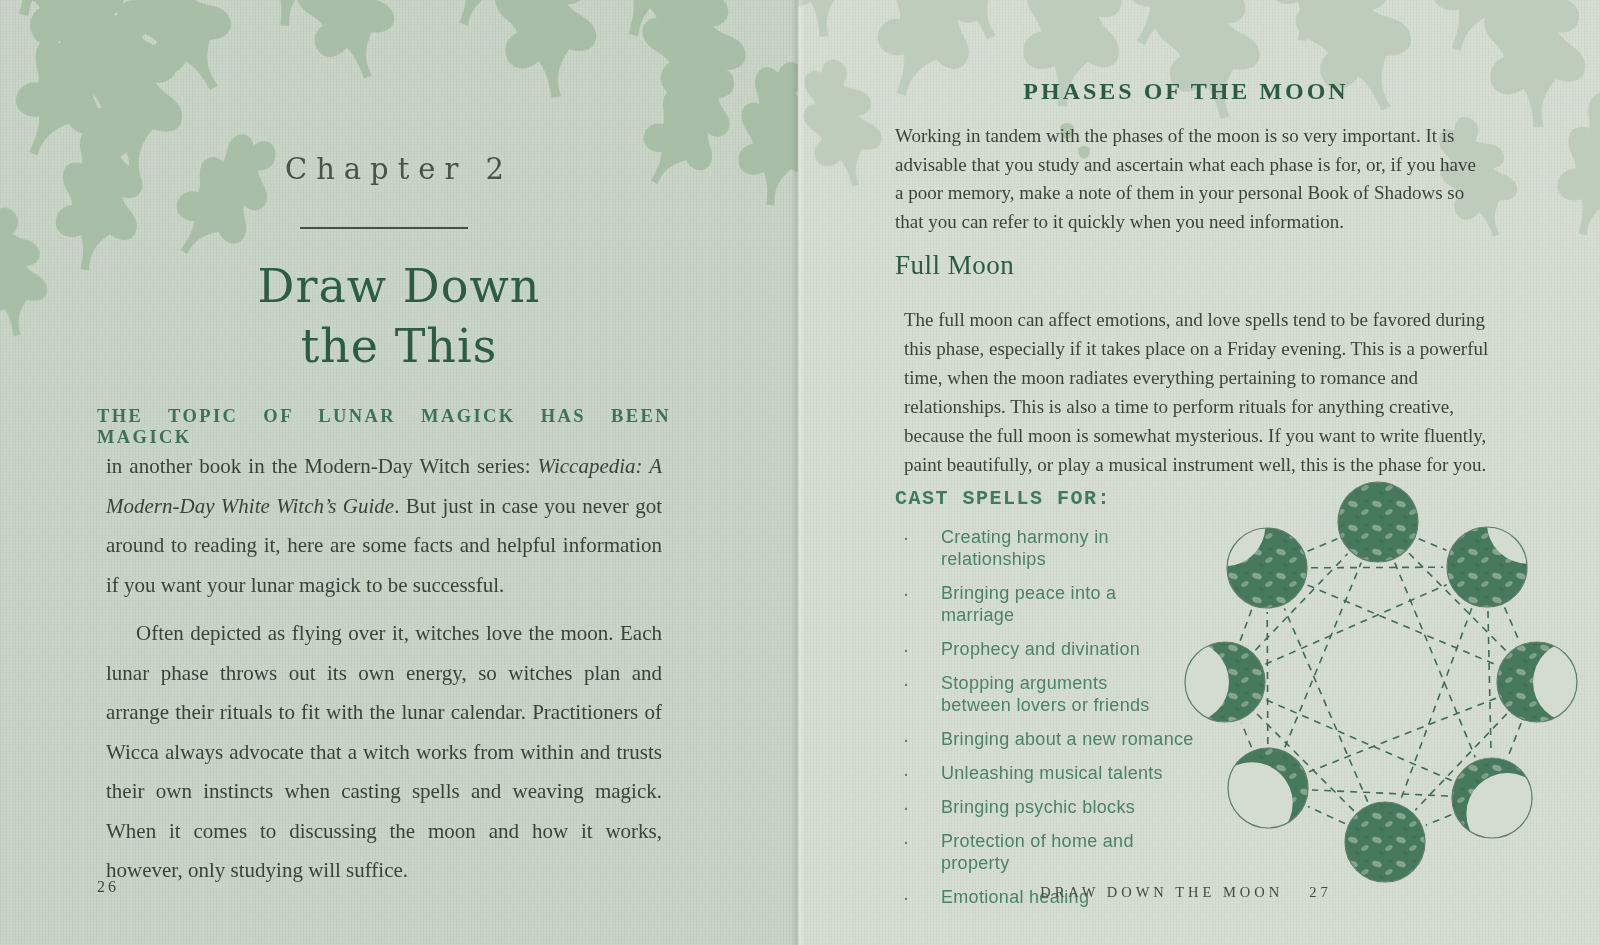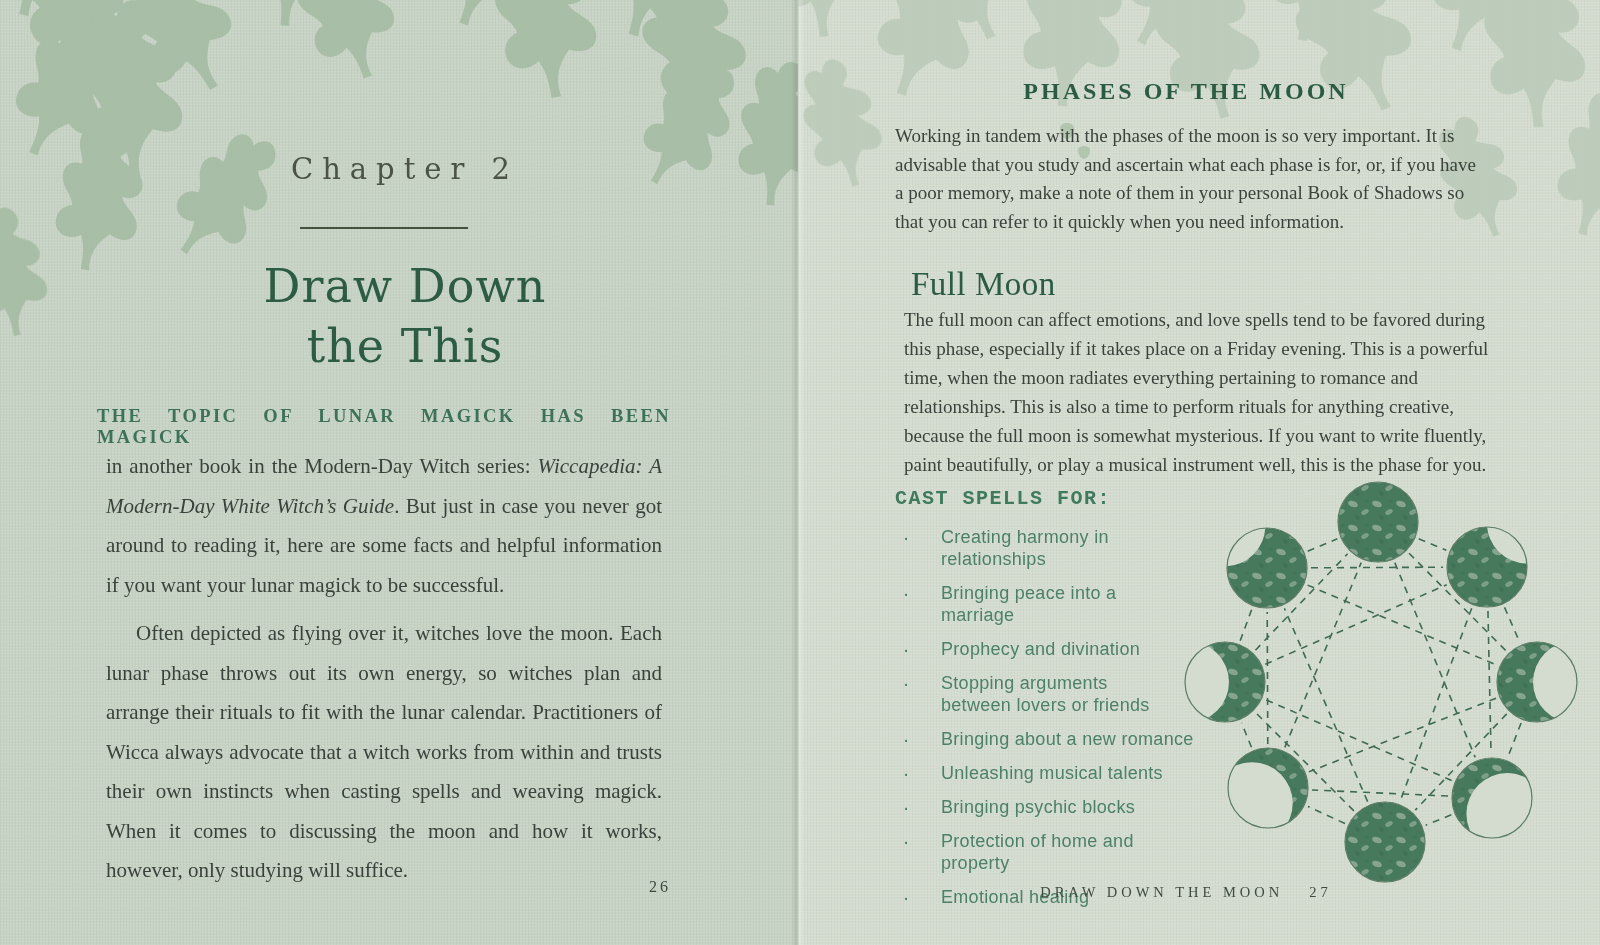--- a/index.html
+++ b/index.html
@@ -4,21 +4,20 @@
 <style>
   html,body{margin:0;padding:0;}
   body{width:1600px;height:945px;overflow:hidden;font-family:"Liberation Serif",serif;}
   .book{position:relative;width:1600px;height:945px;}
   .page{position:absolute;top:0;height:945px;overflow:hidden;}
   .page.left{
     left:0;width:798px;background-color:#c7d3c5;
     background-image:
       repeating-linear-gradient(0deg, rgba(255,255,255,.07) 0 1px, rgba(0,0,0,0) 1px 3px),
       repeating-linear-gradient(90deg, rgba(96,115,96,.06) 0 1px, rgba(0,0,0,0) 1px 3px);
-    padding-left: 12px;
   }
   .page.right{
     left:798px;width:832px;background-color:#d4dcd0;
     background-image:
       repeating-linear-gradient(0deg, rgba(255,255,255,.08) 0 1px, rgba(0,0,0,0) 1px 3px),
       repeating-linear-gradient(90deg, rgba(96,115,96,.05) 0 1px, rgba(0,0,0,0) 1px 3px);
   }
   .gutter{position:absolute;top:0;left:791px;width:14px;height:945px;z-index:5;pointer-events:none;
     background:linear-gradient(90deg, rgba(58,78,60,0) 0%, rgba(58,78,60,.16) 42%, rgba(255,255,255,.28) 60%, rgba(58,78,60,0) 100%);}
   .decor{position:absolute;top:0;left:0;pointer-events:none;}
@@ -31,30 +30,30 @@
     font-family:"DejaVu Serif",serif;font-weight:400;font-size:46px;line-height:60px;
     letter-spacing:1px;color:#2d5c44;}
   .lede{position:absolute;top:406px;left:97px;width:574px;
     font-size:18.5px;letter-spacing:2.4px;word-spacing:3px;color:#3d7258;
     text-align:justify;text-align-last:justify;font-weight:bold;font-family:"Liberation Serif",serif;}
   .left-body{position:absolute;top:438px;left:97px;width:574px;
     font-size:21px;line-height:39.5px;color:#3a423b;text-align:justify;}
   .left-body p{margin:9px;}
   .left-body p.indented{text-indent:30px;}
   .left-body .italic{font-style:italic;}
-  .pagenum-left{position:absolute;top:878px;left:97px;width:574px;text-align:right;
+  .pagenum-left{position:absolute;top:878px;left:97px;width:574px;text-align:left;
     font-size:16px;letter-spacing:3px;color:#3f4a41;}
 
   
   .moon-heading{position:absolute;top:78px;left:97px;width:582px;margin:0;text-align:center;
     font-family:"Liberation Serif",serif;font-weight:bold;font-size:24px;letter-spacing:3px;color:#2b5b42;}
   .intro{position:absolute;top:122px;left:97px;width:584px;margin:0;
     font-size:19px;line-height:28.5px;color:#3a423b;}
-  .fm-heading{position:absolute;top:250px;left:97px;margin:16px;
-    font-family:"Liberation Serif",serif;font-weight:500;font-size:33px;letter-spacing:.5px;color:#2b5b42;}
+  .fm-heading{position:absolute;top:250px;left:97px;margin:0;
+    font-family:"Liberation Serif",serif;font-weight:500;font-size:27px;letter-spacing:.5px;color:#2b5b42;}
   .fm-body{position:absolute;top:296px;left:97px;width:592px;margin:9px;
     font-size:19px;line-height:29px;color:#3a423b;}
   .spells{position:absolute;top:487px;left:97px;width:300px;}
   .spells-head{font-family:Liberation Mono, monospace;font-weight:bold;font-size:20px;
     letter-spacing:1.5px;color:#3f7a5d;}
   .spells ul{list-style:none;margin:16px 0 0 0;padding:0;}
   .spells li{display:flex;align-items:flex-start;margin-bottom:12px;
     font-family:"Liberation Sans",sans-serif;font-size:18px;line-height:22px;color:#4c8168;}
   .spells .bullet{flex:0 0 auto;width:22px;text-align:center;font-size:20px;line-height:22px;color:#4c8168;}
   .spells .item-text{white-space:pre-line;letter-spacing:.3px;margin-left:24px;}

